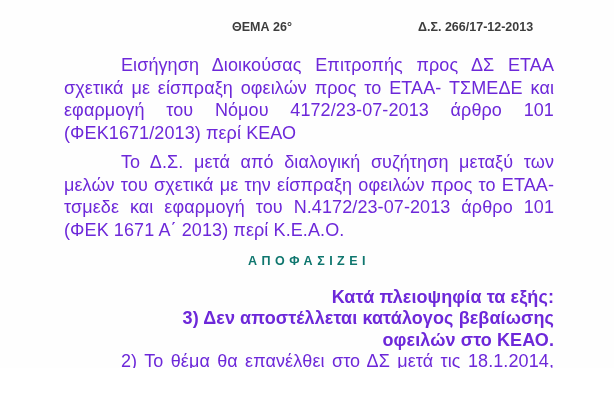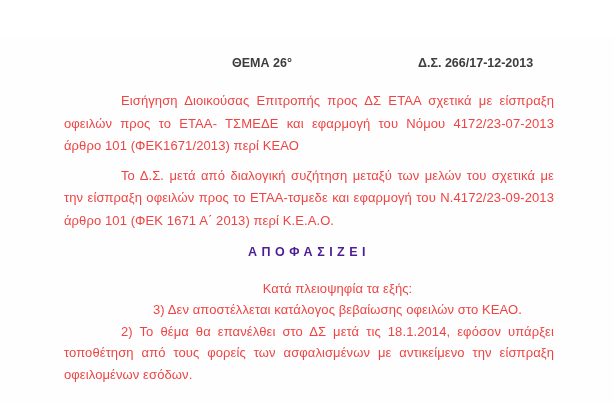--- a/index.html
+++ b/index.html
@@ -8,21 +8,20 @@
     background: #ffffff;
   }
   .page {
     position: relative;
     width: 614px;
     height: 368px;
     background: #fefefe;
     overflow: hidden;
     font-family: "Liberation Sans", sans-serif;
     color: #424242;
-    margin-top: 36px;
     -webkit-font-smoothing: antialiased;
   }
   
   .doc-header span {
     position: absolute;
     top: 20px;
     font-size: 12.5px;
     font-weight: bold;
     color: #3d3d3d;
     white-space: nowrap;
@@ -31,62 +30,63 @@
   .reference { left: 418px; }
   
   .doc-body {
     position: absolute;
     left: 64px;
     top: 50px;
     width: 490px;
   }
   .doc-body p {
     margin: 0;
-    font-size: 13px;
+    font-size: 18px;
     line-height: 22.5px;
     text-align: justify;
     text-indent: 57px;
-    color: #ef4444;
+    color: #6d28d9;
     letter-spacing: 0.1px;
   }
   p.intro { margin-top: 4px; }
   p.discussion { margin-top: 7px; }
   .decision-heading {
     margin: 9px 0 0 0;
     font-size: 12.5px;
     font-weight: bold;
     text-align: center;
     letter-spacing: 4.5px;
-    color: #4c1d95;
+    color: #0f766e;
     line-height: 22.5px;
   }
   .decision-block { margin-top: 14px; }
   .decision-block p {
     line-height: 21.5px;
   }
   p.majority-line,
   p.item-1,
   p.ratification-line {
-    text-align: center;
+    text-align: right;
+    font-weight: bold;
   }
 </style>
 </head>
 <body>
 
 <div class="page">
 
   <div class="doc-header">
     <span class="topic">ΘΕΜΑ 26°</span>
     <span class="reference">Δ.Σ. 266/17-12-2013</span>
   </div>
 
   <div class="doc-body">
     <p class="intro">Εισήγηση Διοικούσας Επιτροπής προς ΔΣ ΕΤΑΑ σχετικά με είσπραξη οφειλών προς το ΕΤΑΑ- ΤΣΜΕΔΕ και εφαρμογή του Νόμου 4172/23-07-2013 άρθρο 101 (ΦΕΚ1671/2013) περί ΚΕΑΟ</p>
 
-    <p class="discussion">Το Δ.Σ. μετά από διαλογική συζήτηση μεταξύ των μελών του σχετικά με την είσπραξη οφειλών προς το ΕΤΑΑ-τσμεδε και εφαρμογή του Ν.4172/23-09-2013 άρθρο 101 (ΦΕΚ 1671 Α΄ 2013) περί Κ.Ε.Α.Ο.</p>
+    <p class="discussion">Το Δ.Σ. μετά από διαλογική συζήτηση μεταξύ των μελών του σχετικά με την είσπραξη οφειλών προς το ΕΤΑΑ-τσμεδε και εφαρμογή του Ν.4172/23-07-2013 άρθρο 101 (ΦΕΚ 1671 Α΄ 2013) περί Κ.Ε.Α.Ο.</p>
 
     <div class="decision-heading">ΑΠΟΦΑΣΙΖΕΙ</div>
 
     <div class="decision-block">
       <p class="majority-line">Κατά πλειοψηφία τα εξής:</p>
 
       <p class="item-1">3) Δεν αποστέλλεται κατάλογος βεβαίωσης οφειλών στο ΚΕΑΟ.</p>
 
       <p class="item-2">2) Το θέμα θα επανέλθει στο ΔΣ μετά τις 18.1.2014, εφόσον υπάρξει τοποθέτηση από τους φορείς των ασφαλισμένων με αντικείμενο την είσπραξη οφειλομένων εσόδων.</p>
 

